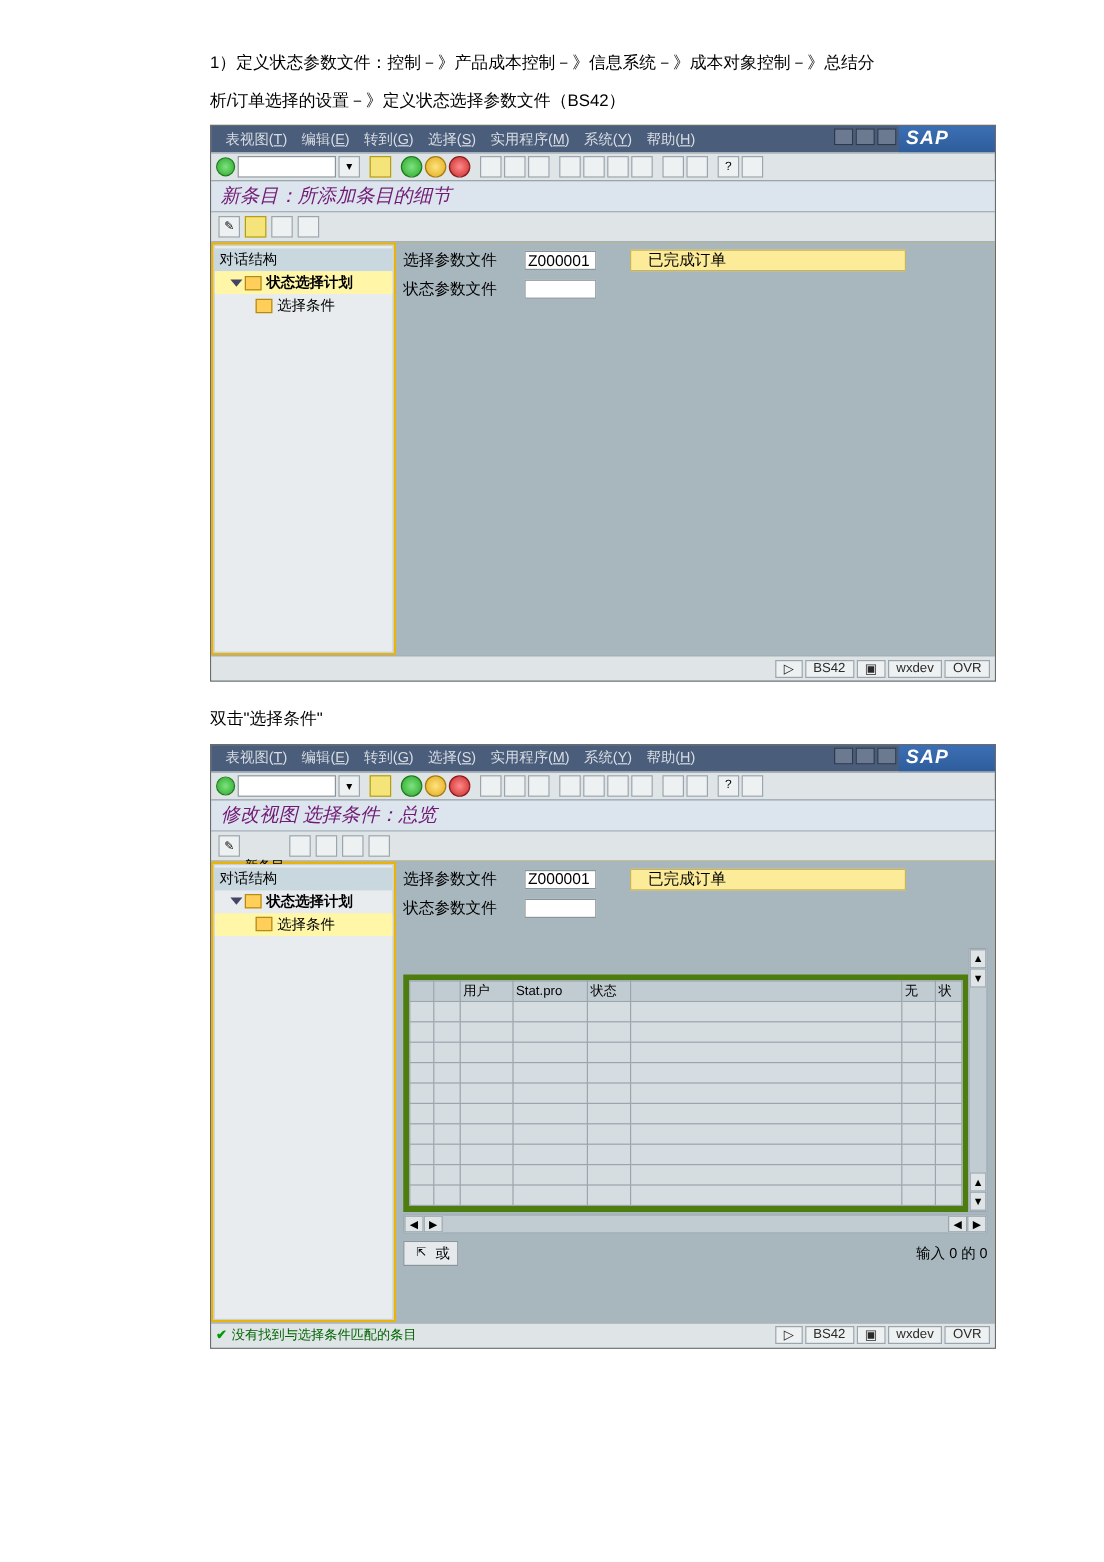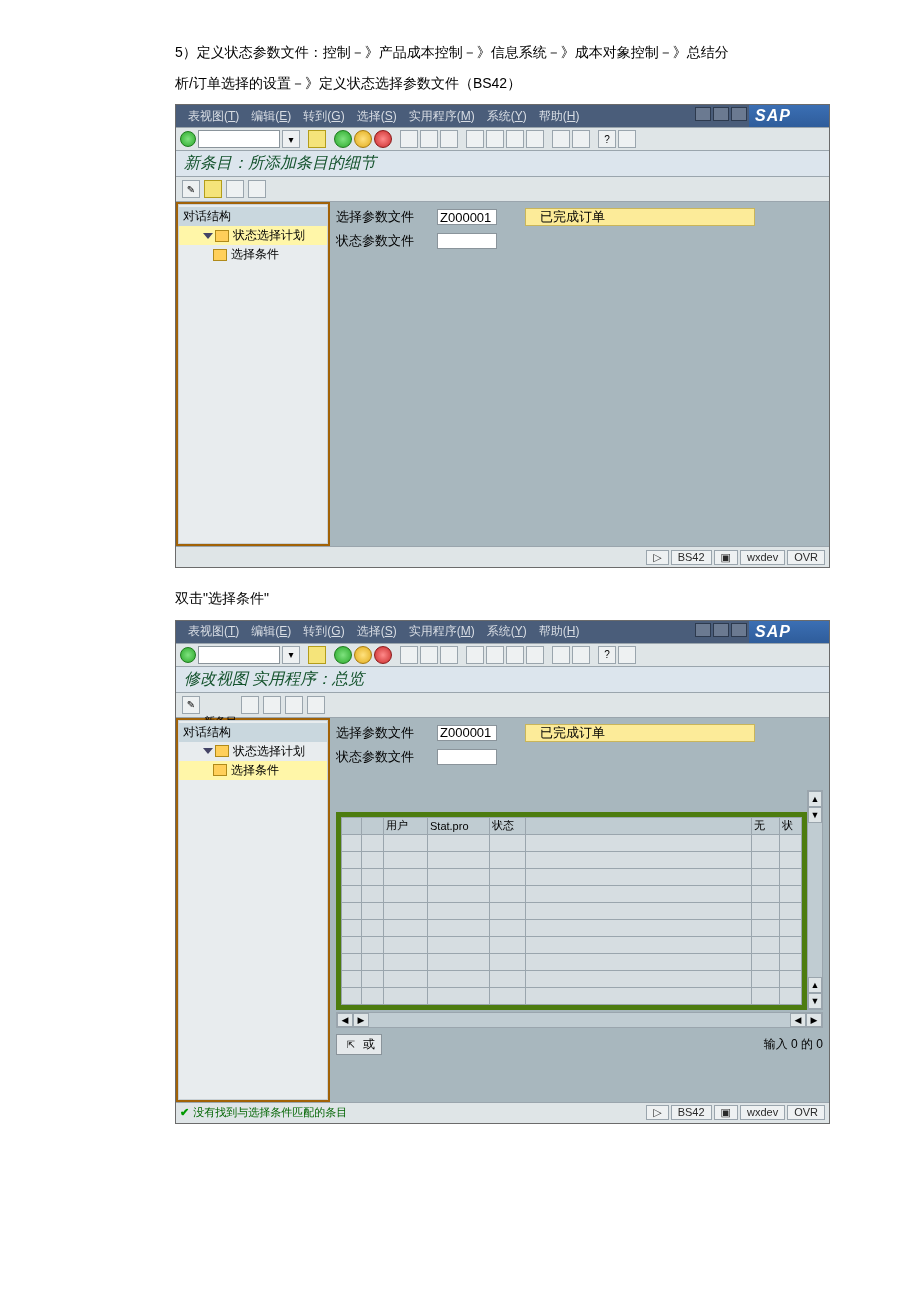--- a/index.html
+++ b/index.html
@@ -94,50 +94,50 @@
     display:inline-flex;align-items:center;justify-content:center;
     font-size:10px;
   }
   .icon-green{background:radial-gradient(#7fe27f,#2aa82a);border-radius:50%;border:1px solid #1d7a1d;}
   .icon-yellow{background:radial-gradient(#ffe27f,#e0aa1a);border-radius:50%;border:1px solid #a77a0d;}
   .icon-red{background:radial-gradient(#ff8a8a,#c82a2a);border-radius:50%;border:1px solid #8a1a1a;}
   .icon-save{background:#f5e47a;border:1px solid #b39d1a;}
   
   .heading{
     background:#dce5ed;
-    color:#14532d;
+    color:#701a75;
     font-style:italic;
     font-size:16px;
     font-family: "Microsoft YaHei", SimSun, serif;
     padding:2px 8px;
     border-bottom:1px solid #9aa5ad;
   }
   
   .app-toolbar{
     background:#dfe5e7;
     border-bottom:1px solid #9aa5ad;
     padding:2px 6px;
     display:flex;align-items:center;gap:4px;height:20px;
   }
   .app-toolbar .txtbtn{font-size:11px;margin-top:33px;}
   
-  .content{display:flex;background:#a16207;}
+  .content{display:flex;background:#eab308;}
   .tree-pane{
     width:150px;min-height:var(--tree-h,330px);
     background:#e8ecee;
     border:1px solid #c9d1d6;
     margin:2px;
     padding:2px 0;
     box-sizing:border-box;
     font-size:12px;
   }
   .tree-header{background:#c9d7de;padding:1px 4px;}
   .tree-row{display:flex;align-items:center;padding:1px 2px;font-size:12px;}
   .tree-sel{background:#fff6a8;}
-  .tree-ind1{padding-left:24px;}
+  .tree-ind1{padding-left:13px;font-weight:bold;}
   .tree-ind2{padding-left:34px;}
   .tri{width:0;height:0;border-left:5px solid transparent;border-right:5px solid transparent;border-top:6px solid #446;display:inline-block;margin-right:2px;}
   .fld-open{width:12px;height:10px;background:#ffcf5a;border:1px solid #b08a1a;display:inline-block;margin-right:4px;}
   .fld-closed{width:12px;height:10px;background:#ffcf5a;border:1px solid #b08a1a;display:inline-block;margin-right:4px;}
   .main-pane{
     flex:1;background:#a8b7be;padding:4px 6px 10px 6px;position:relative;
   }
   .field-row{display:flex;align-items:center;height:22px;margin-bottom:2px;font-size:13px;gap:11px;}
   .field-label{width:90px;}
   .input-box{height:16px;background:#fff;border:1px solid #8a949b;box-sizing:border-box;}
@@ -161,21 +161,21 @@
   .statusbar .box{background:#eef1f2;border:1px solid #9aa5ad;padding:0 6px;}
   .status-msg{display:flex;align-items:center;gap:4px;color:#006400;}
   .green-check{color:#009900;font-weight:bold;}
   .hscrollbar{display:flex;height:14px;background:#c0ccd2;border:1px solid #9aa5ad;align-items:center;margin-top:2px;}
   .hscrollbar .hbtn{width:14px;height:12px;background:#dfe5e7;border:1px solid #9aa5ad;font-size:9px;display:flex;align-items:center;justify-content:center;}
   .hgap{flex:1;}
 </style>
 </head>
 <body>
 
-<p class="doc-text">5）定义状态参数文件：控制－》产品成本控制－》信息系统－》成本对象控制－》总结分</p>
+<p class="doc-text">1）定义状态参数文件：控制－》产品成本控制－》信息系统－》成本对象控制－》总结分</p>
 <p class="doc-text">析/订单选择的设置－》定义状态选择参数文件（BS42）</p>
 
 <div class="sap-window">
   <div class="menubar">
     <span class="menu-item"><span>表视图</span>(<u>T</u>)</span>
     <span class="menu-item"><span>编辑</span>(<u>E</u>)</span>
     <span class="menu-item"><span>转到</span>(<u>G</u>)</span>
     <span class="menu-item"><span>选择</span>(<u>S</u>)</span>
     <span class="menu-item"><span>实用程序</span>(<u>M</u>)</span>
     <span class="menu-item"><span>系统</span>(<u>Y</u>)</span>
@@ -295,21 +295,21 @@
     <span class="icon-btn"></span>
     <span class="icon-btn"></span>
     <span class="icon-btn"></span>
     <span class="tool-sep"></span>
     <span class="icon-btn"></span>
     <span class="icon-btn"></span>
     <span class="tool-sep"></span>
     <span class="icon-btn">?</span>
     <span class="icon-btn"></span>
   </div>
-  <div class="heading">修改视图 实用程序：总览</div>
+  <div class="heading">修改视图 选择条件：总览</div>
   <div class="app-toolbar">
     <span class="icon-btn">✎</span>
     <span class="txtbtn">新条目</span>
     <span class="icon-btn"></span>
     <span class="icon-btn"></span>
     <span class="icon-btn"></span>
     <span class="icon-btn"></span>
   </div>
   <div class="content">
     <div class="tree-pane" style="--tree-h:370px">

